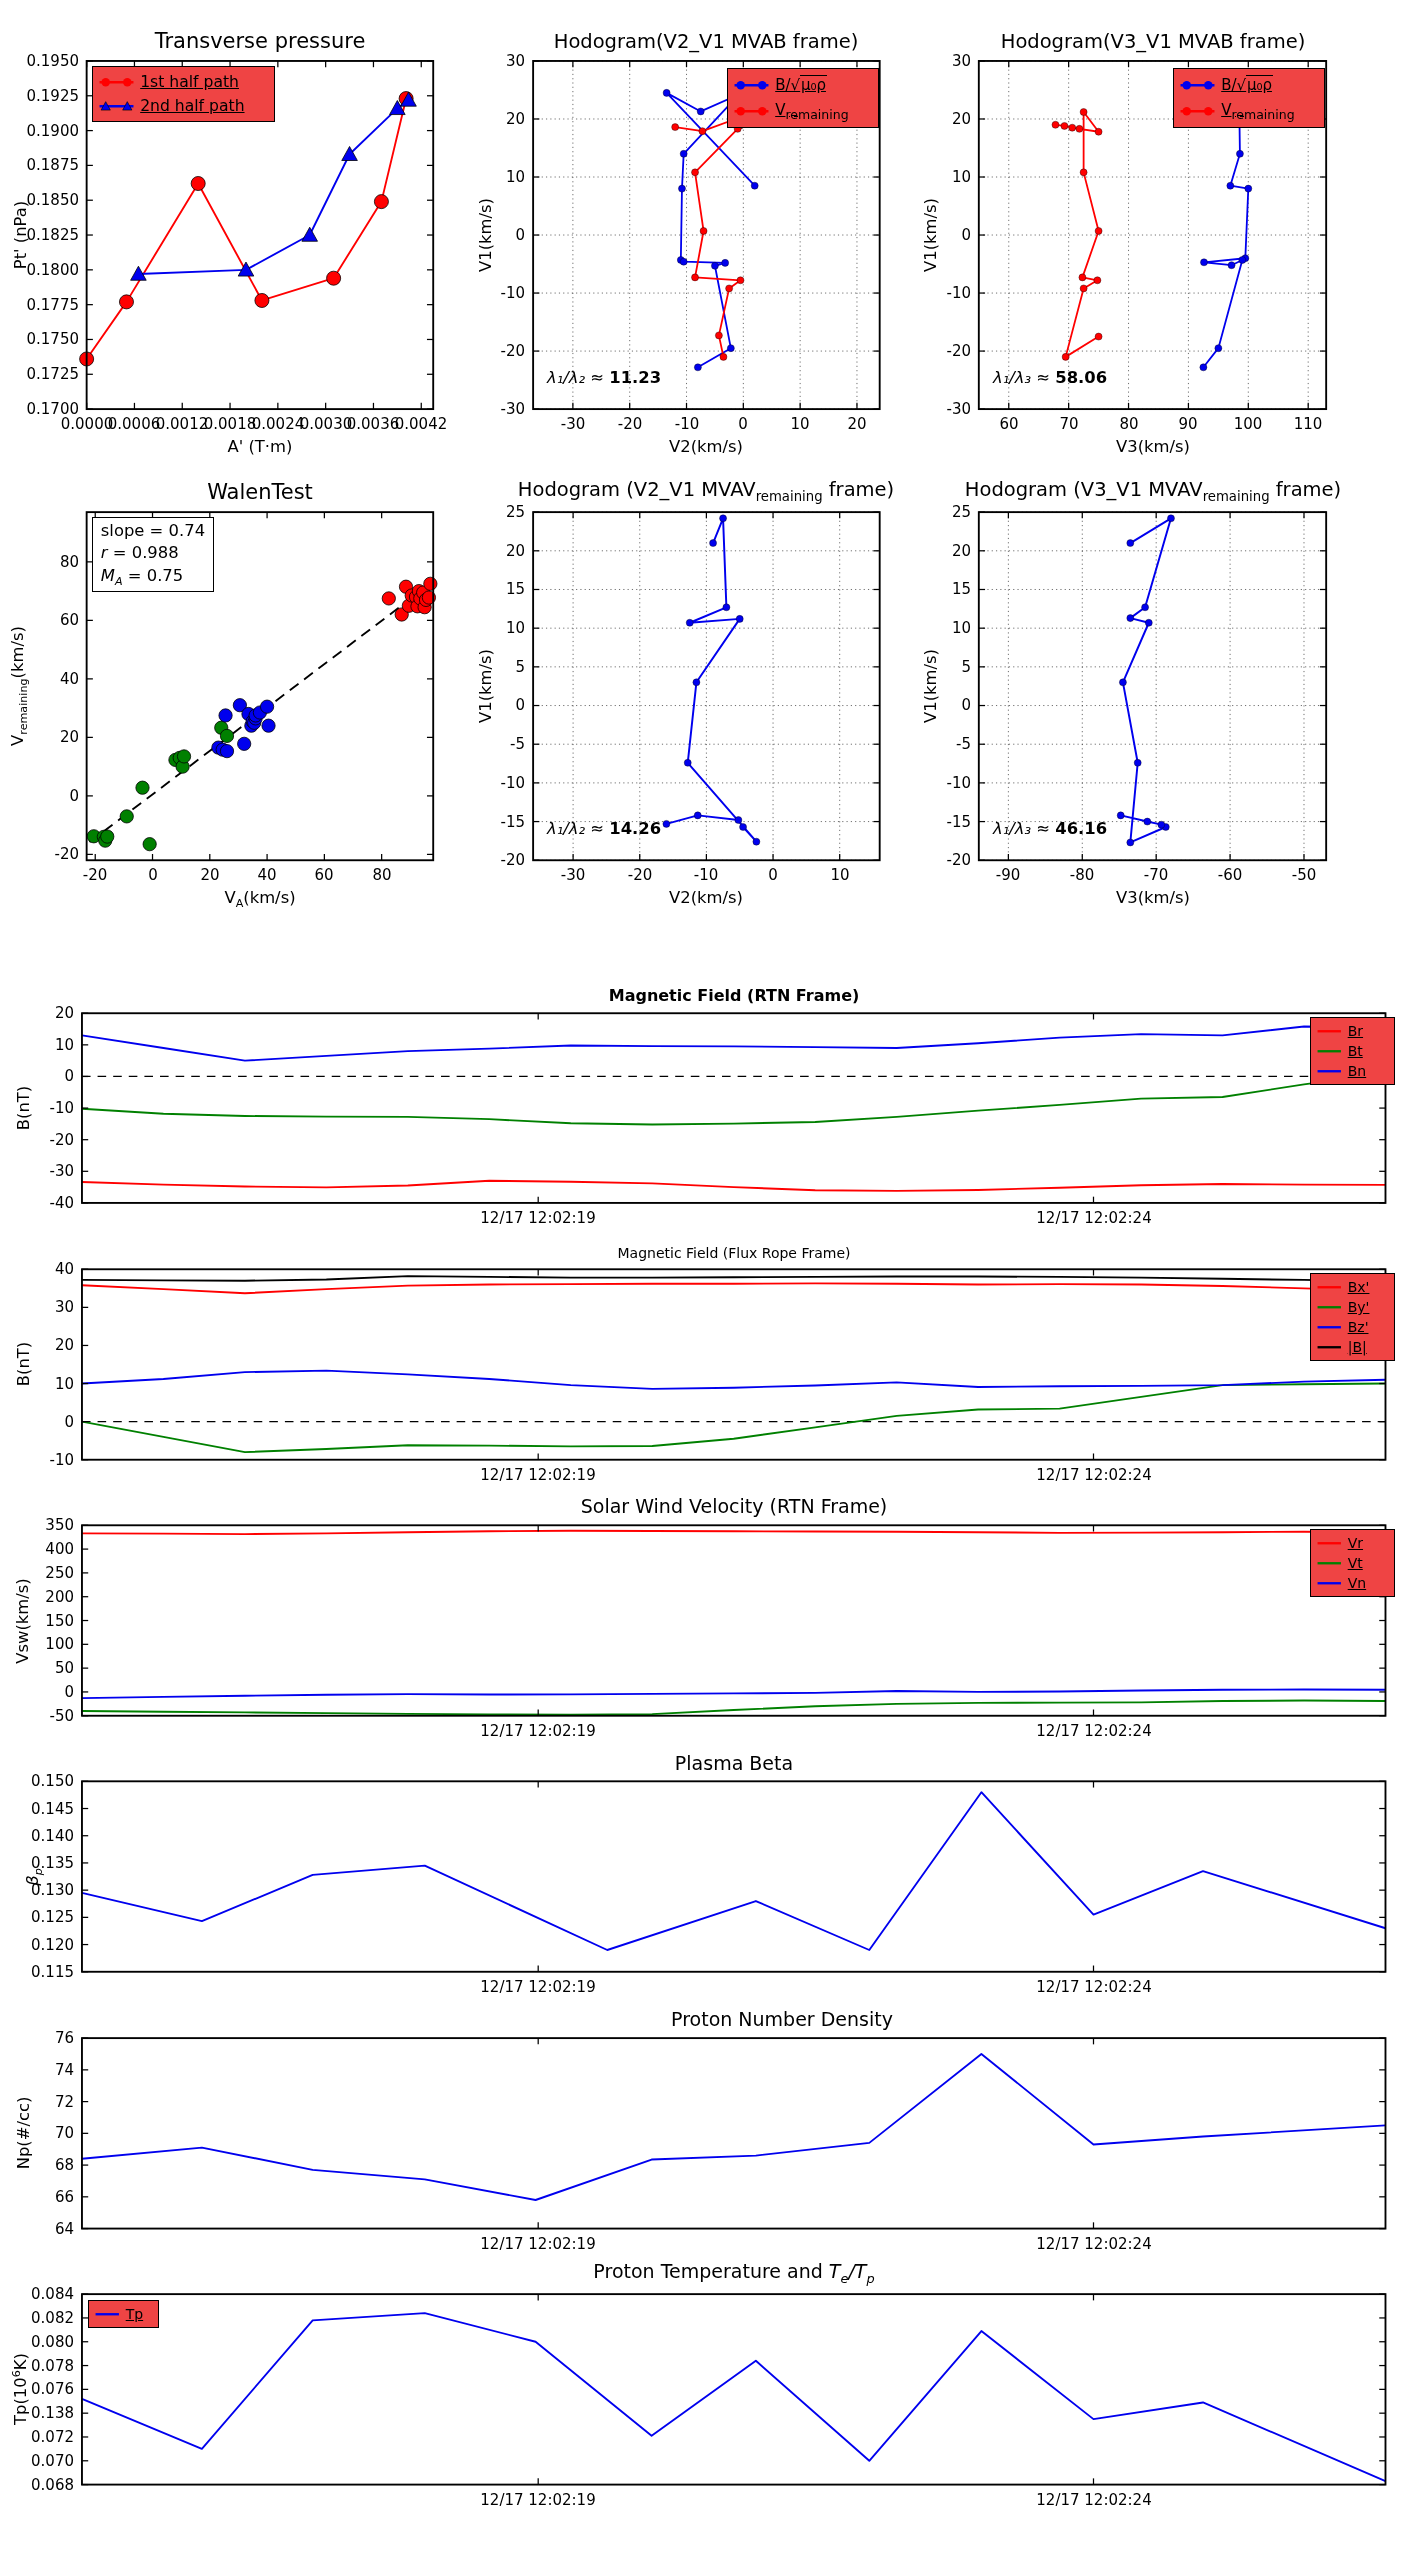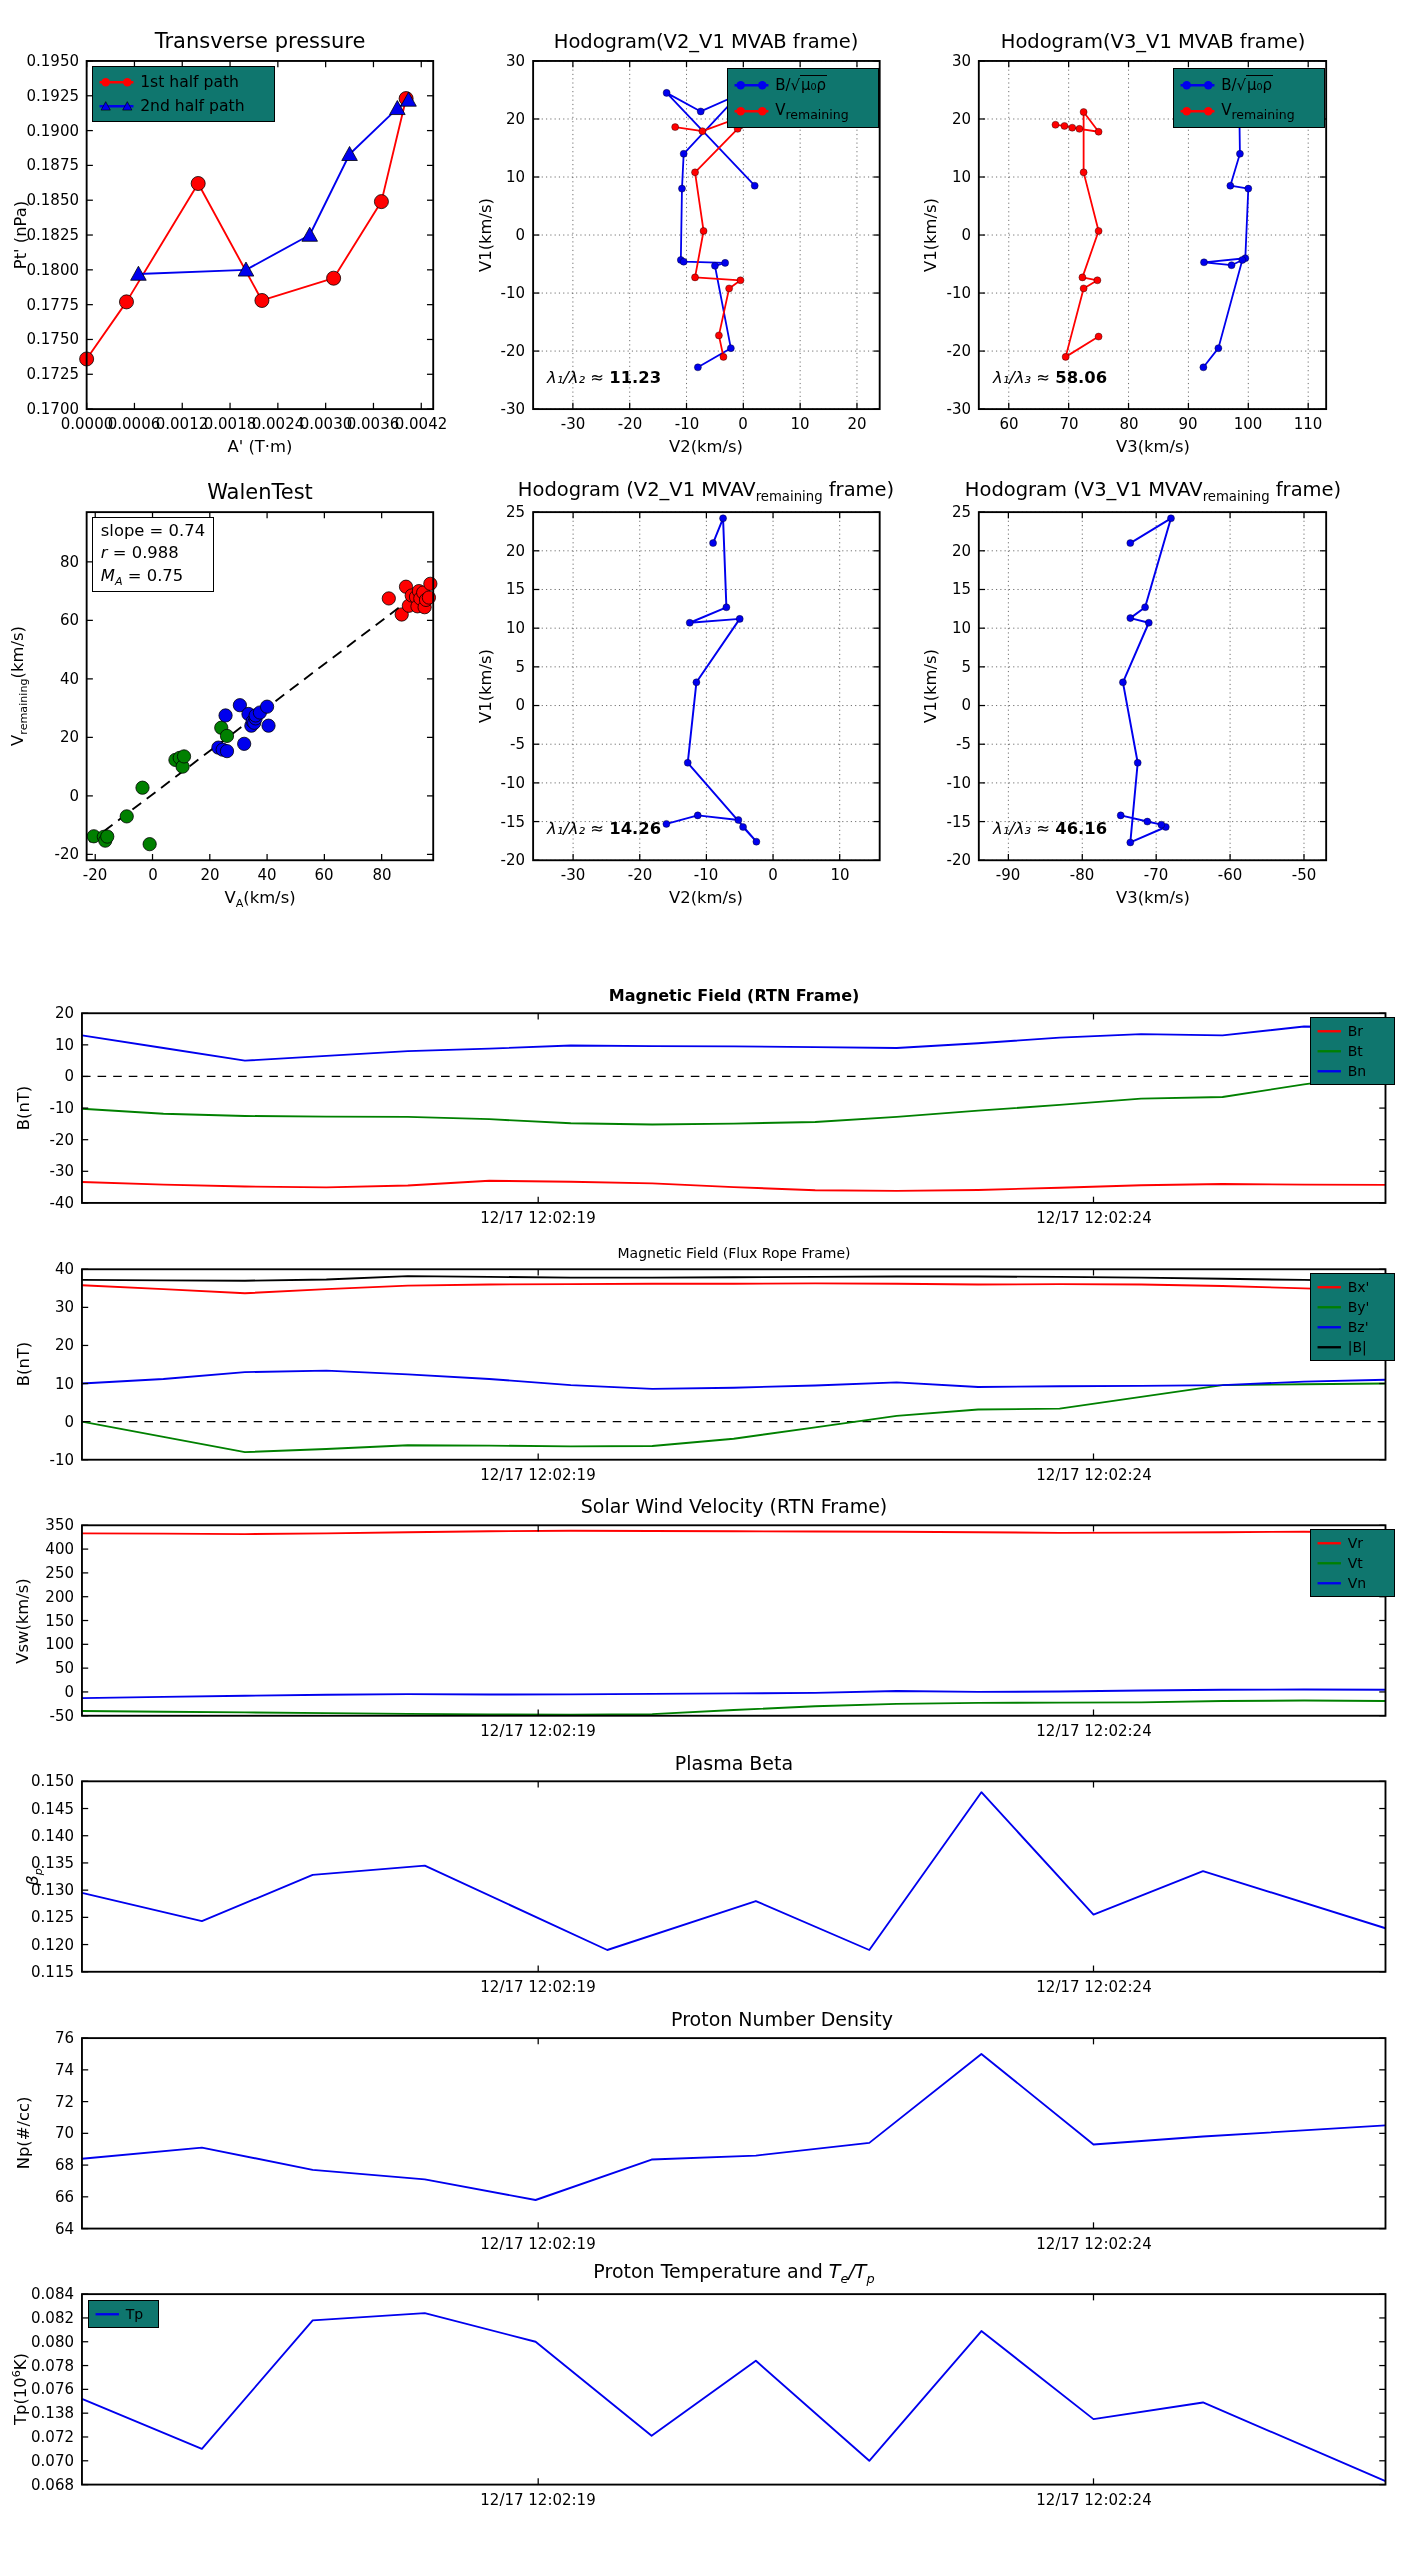--- a/index.html
+++ b/index.html
@@ -3,21 +3,21 @@
 <meta charset="utf-8">
 <style>
   html,body{margin:0;padding:0;background:#ffffff;}
   #figure{position:relative;width:1405px;height:2576px;background:#fff;
           font-family:"DejaVu Sans","Liberation Sans",sans-serif;color:#000;}
   #fig-svg{position:absolute;left:0;top:0;}
   .txt{position:absolute;white-space:nowrap;color:#000;}
   .txt sub{font-size:68%;}
   .txt sup{font-size:68%;}
   .sq{border-top:1.1px solid #000;padding:0 0.8px;}
-  .legend{position:absolute;background:#0f766e;border:1.6px solid #000;padding:3.1px 6.2px 3.1px 4.7px;}
+  .legend{position:absolute;background:#ef4444;border:1.6px solid #000;padding:3.1px 6.2px 3.1px 4.7px;text-decoration:underline;}
   .legend .row{display:flex;align-items:center;gap:5.5px;}
   .annbox{border:1.6px solid #000;background:#fff;padding:2.3px 7.8px;}
 </style>
 </head>
 <body>
 
 <div id="figure">
   <svg id="fig-svg" width="1405" height="2576" viewBox="0 0 1800 3300">
       <polyline points="111,459.7760000000001 162.0344827586207,386.6320000000003 253.89655172413794,234.99200000000008 335.55172413793105,384.84799999999996 427.41379310344826,356.3040000000001 488.65517241379314,258.184 520.296551724138,126.16800000000012" fill="none" stroke="#ff0000" stroke-width="2.4" stroke-linejoin="round"></polyline>
       <circle cx="111" cy="459.7760000000001" r="9" fill="#ff0000" stroke="#000" stroke-width="1"></circle>

